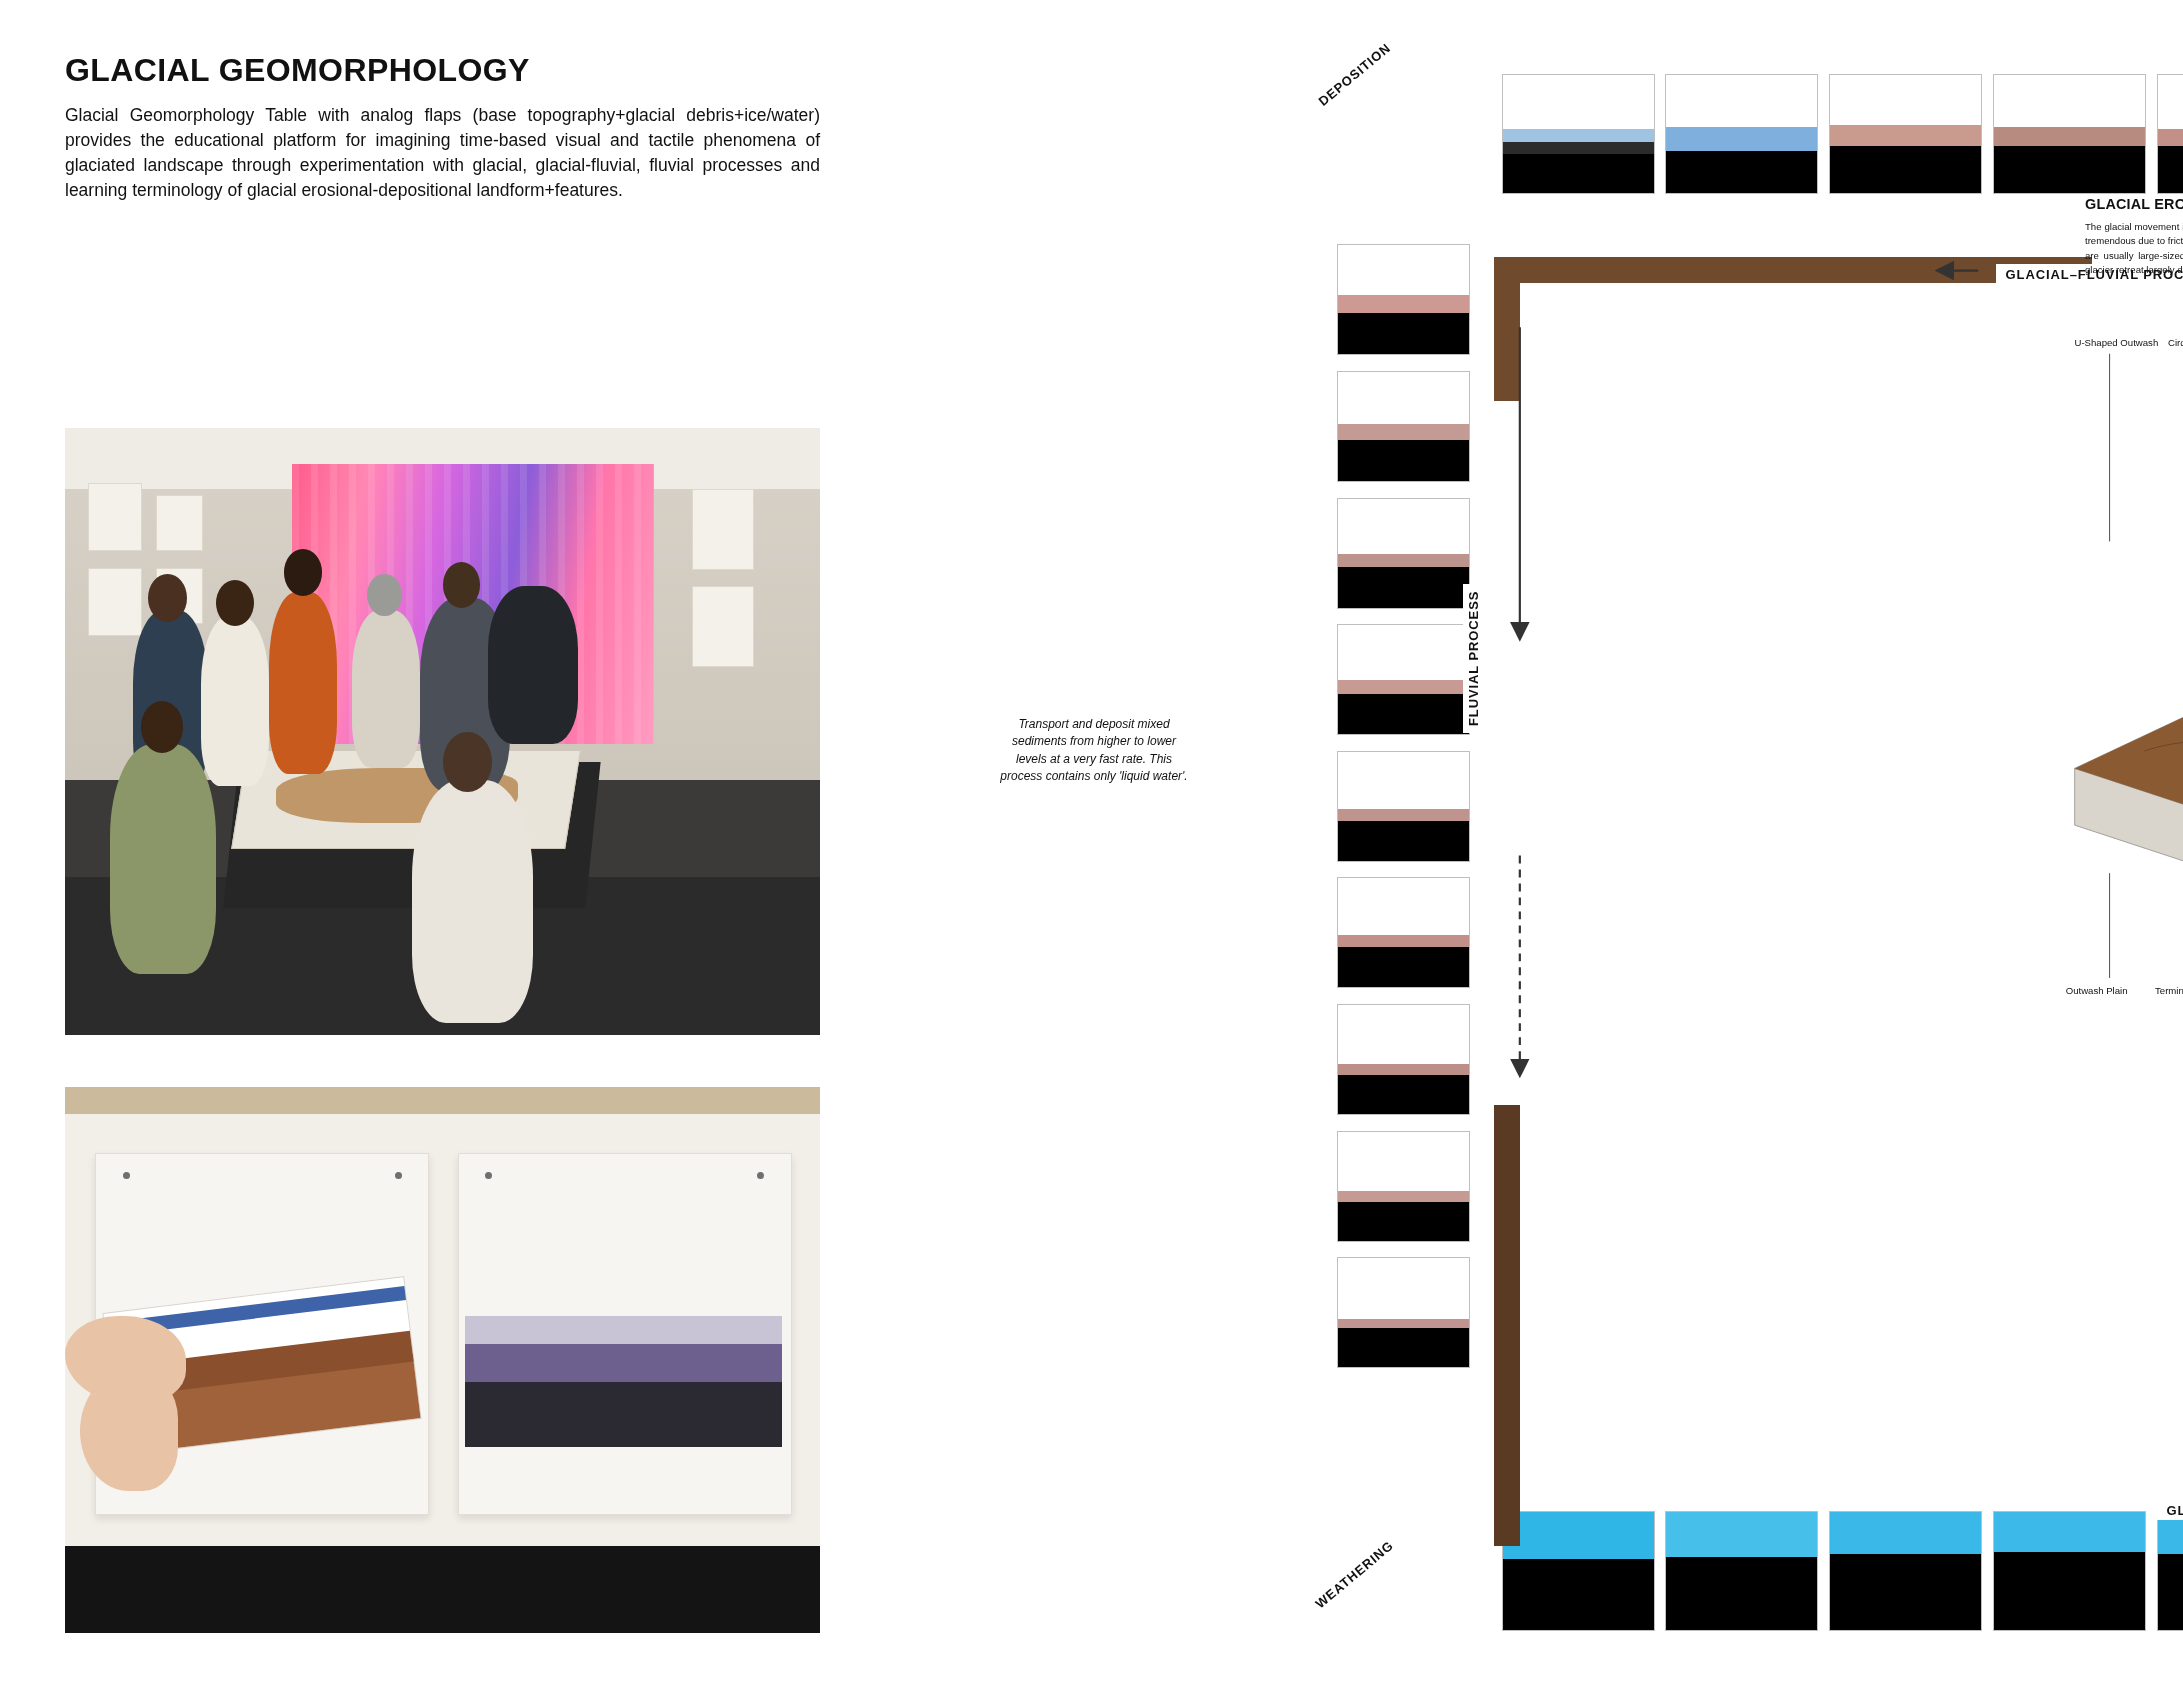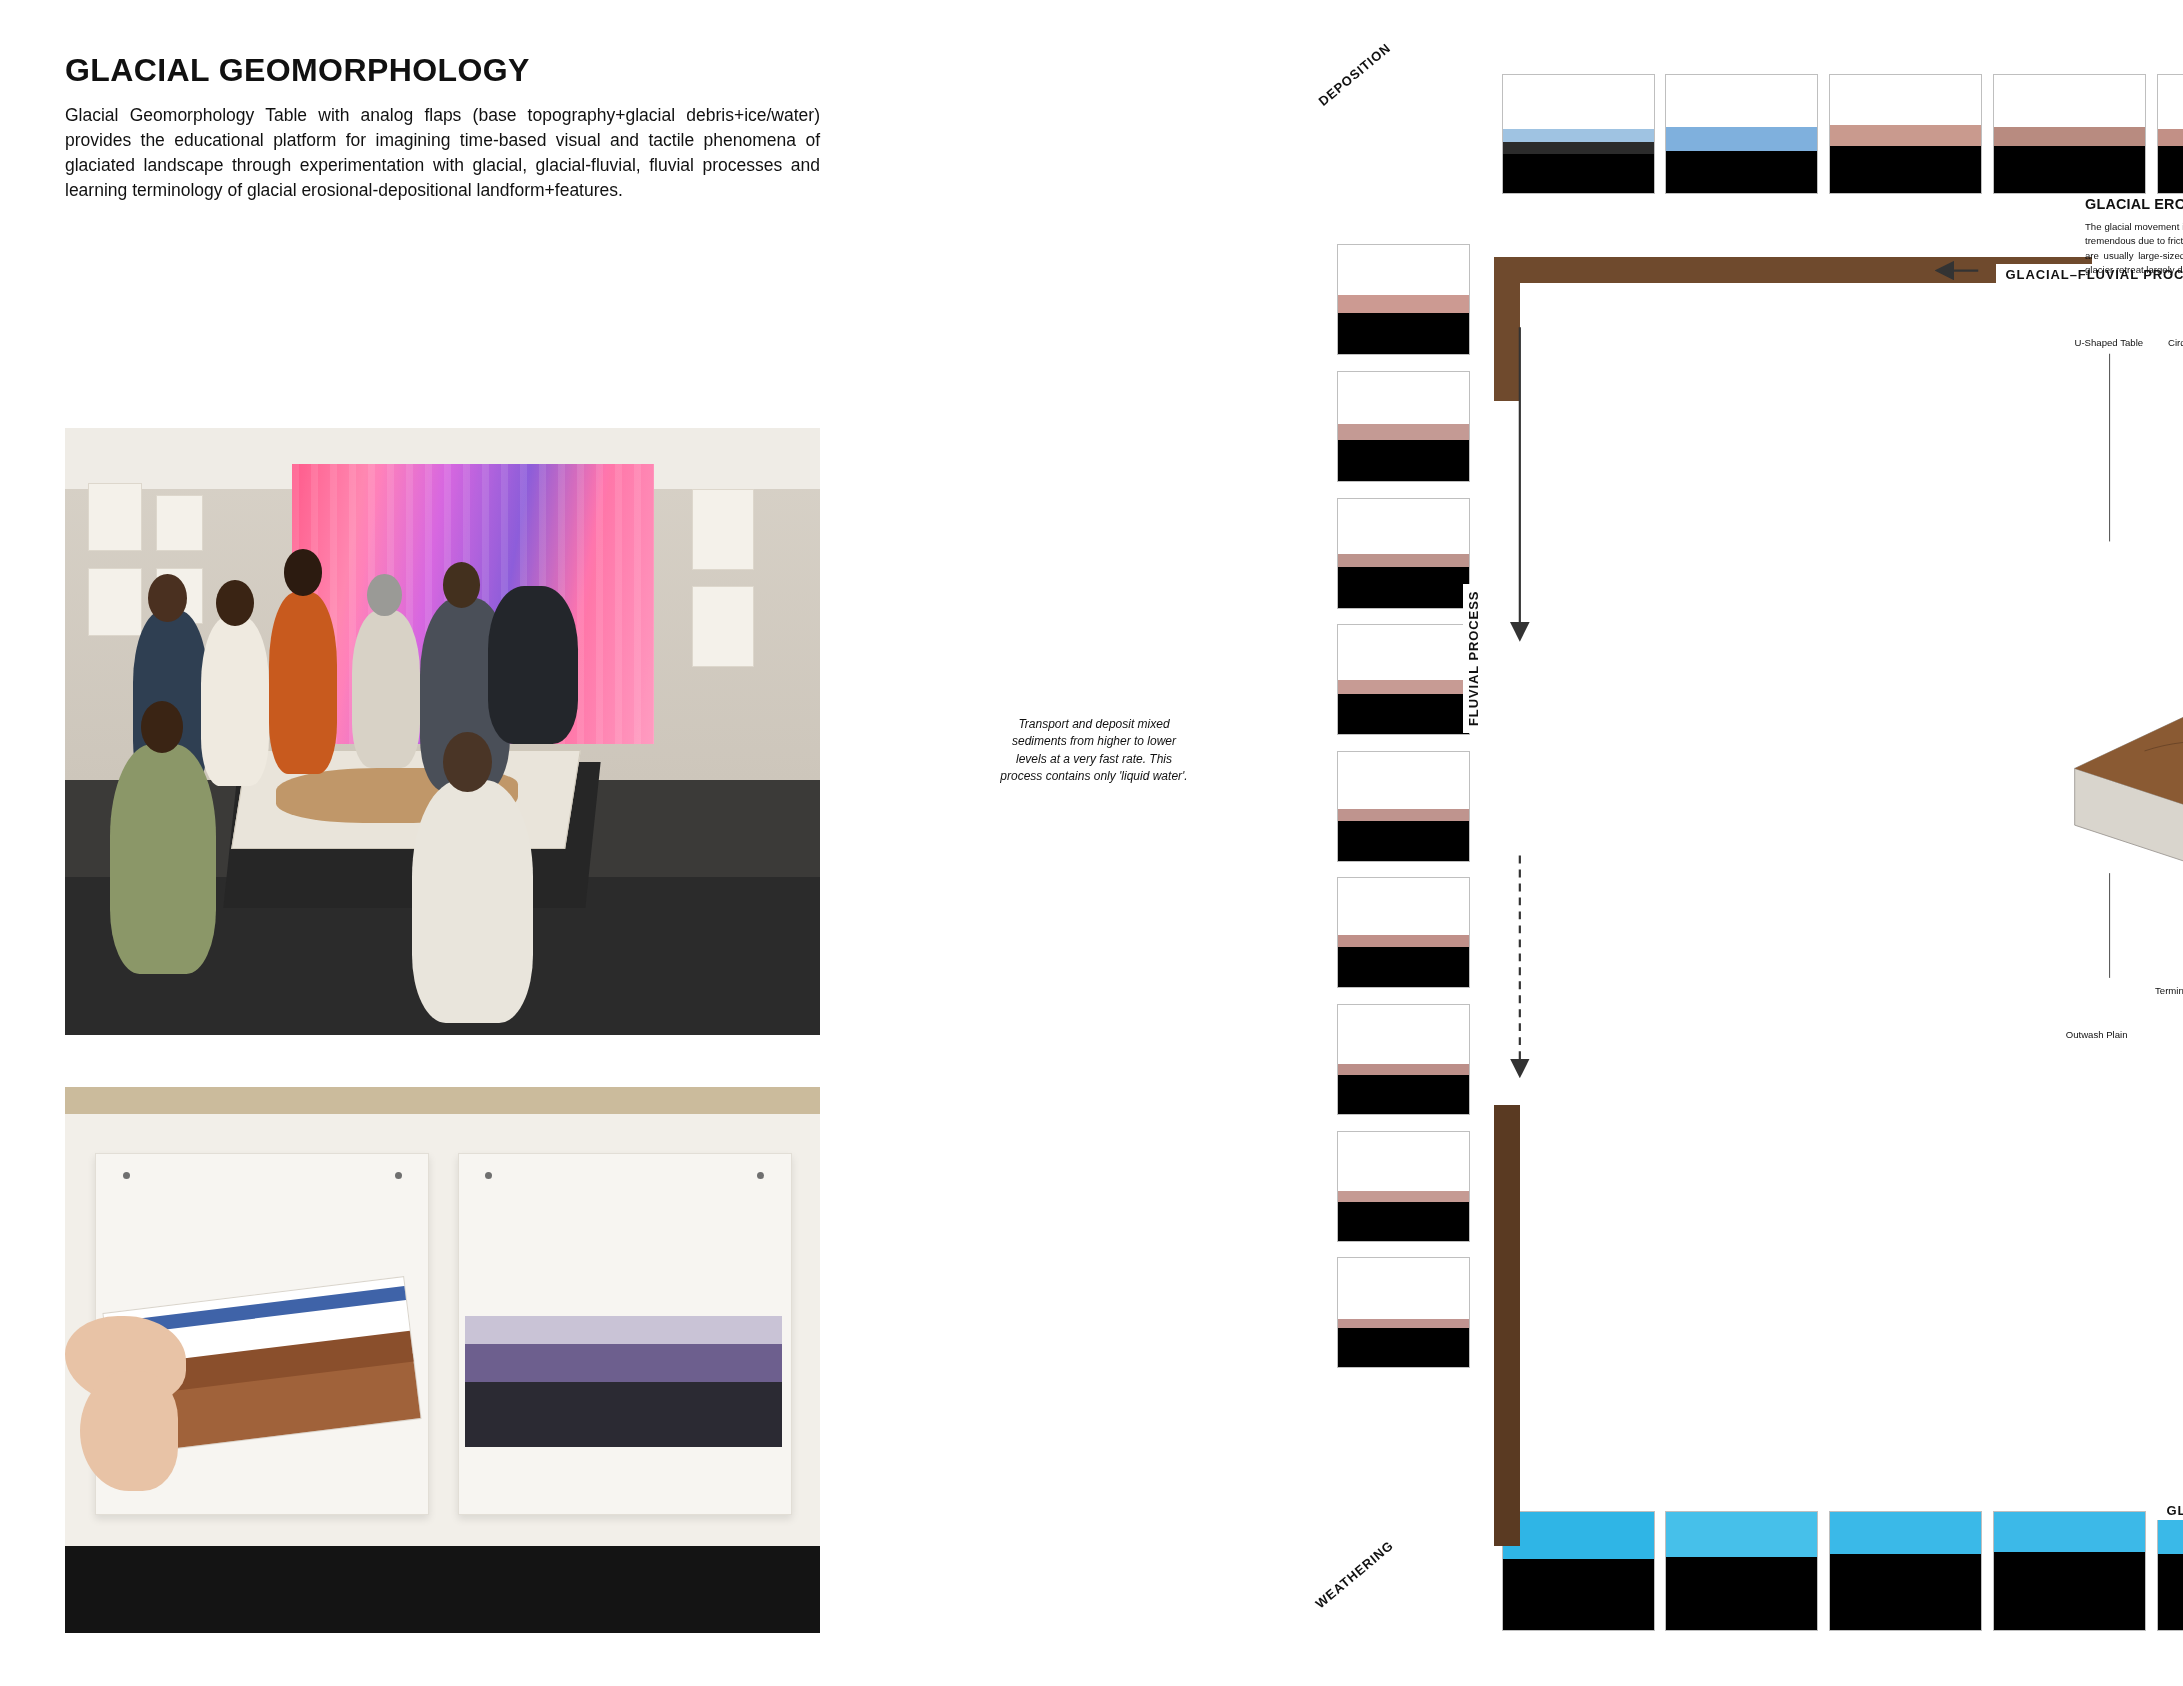--- a/index.html
+++ b/index.html
@@ -334,28 +334,28 @@
       <g stroke="#333" stroke-width="2">
         <line x1="120" y1="1320" x2="120" y2="1560"></line>
         <line x1="320" y1="1420" x2="320" y2="1560"></line>
         <line x1="470" y1="1440" x2="470" y2="1560"></line>
         <line x1="920" y1="1400" x2="920" y2="1560"></line>
         <line x1="1120" y1="1350" x2="1120" y2="1560"></line>
       </g>
     </svg>
 
     
-    <div class="callout" style="left:17.5px;top:40px;">U-Shaped Table</div>
+    <div class="callout" style="left:17.5px;top:40px;">U-Shaped Outwash</div>
     <div class="callout" style="left:111px;top:40px;">Cirques/Lakes</div>
     
     
     
 
     
-    <div class="callout" style="left:8.7px;top:688px;margin-top:44px;">Outwash Plain</div>
+    <div class="callout" style="left:8.7px;top:688px;">Outwash Plain</div>
     <div class="callout" style="left:98px;top:688px;">Terminal Moraine</div>
     
     
     
 
     
     
     
     
   </div>

